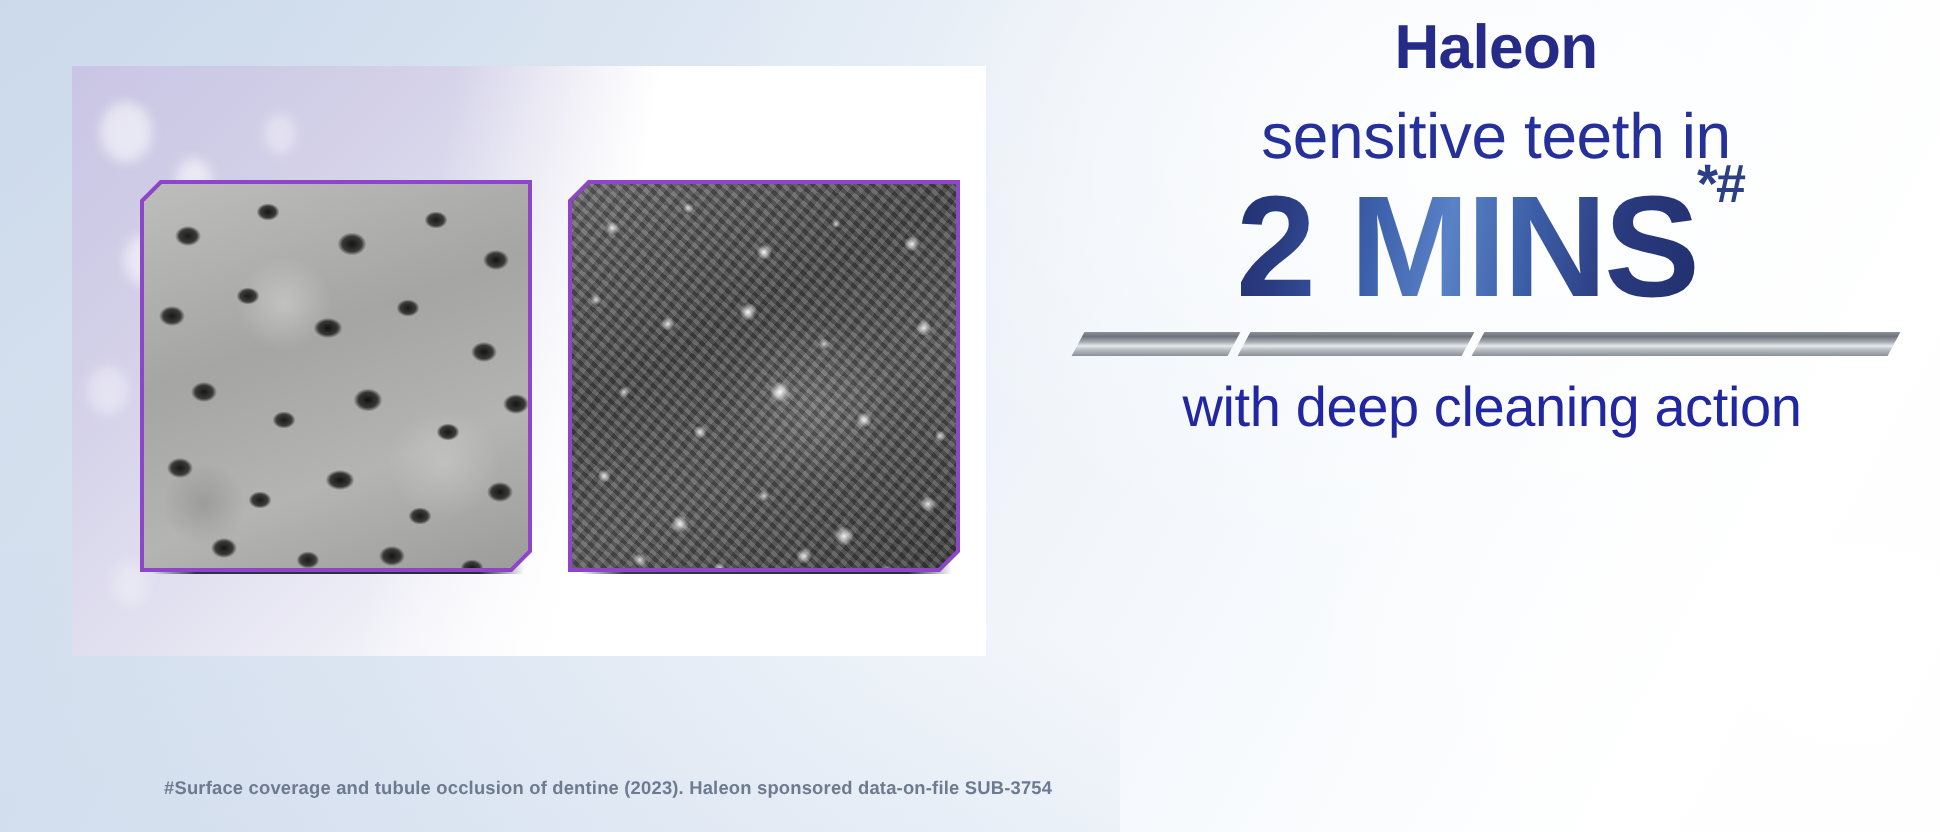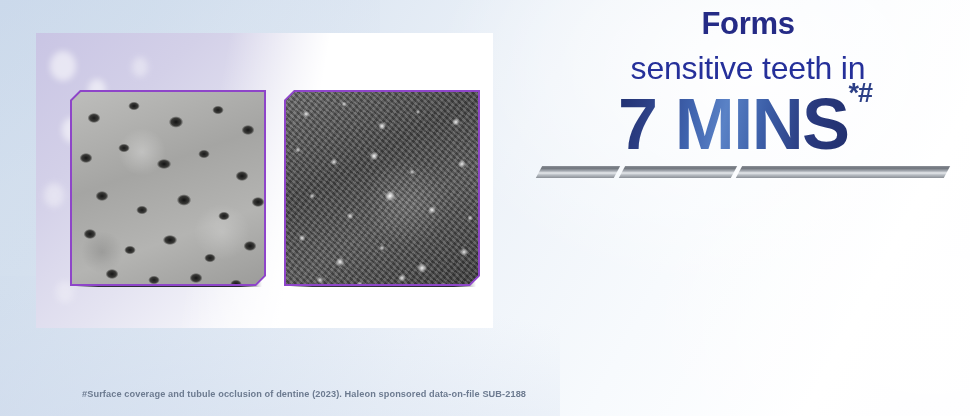--- a/index.html
+++ b/index.html
@@ -320,29 +320,30 @@
     </div>
 
     <div class="sem right">
       <div class="sem-inner">
         <div class="tex-granular"></div>
       </div>
     </div>
   </div>
 
   <div class="headline">
-    <div class="ln-starts">Forms</div>
+    <div class="ln-starts">Haleon</div>
     <div class="ln-sensitive">sensitive teeth in</div>
-    <div class="ln-mins"><span class="txt">7 MINS</span><span class="sup">*#</span></div>
+    <div class="ln-mins"><span class="txt">2 MINS</span><span class="sup">*#</span></div>
 
     <div class="divider">
       <span class="seg s1"></span>
       <span class="seg s2"></span>
       <span class="seg s3"></span>
     </div>
 
+    <div class="ln-deep">with deep cleaning action</div>
   </div>
 
   <div class="footnotes">
-    <div><span class="fn-mark">#</span><span>Surface coverage and tubule occlusion of dentine (2023). Haleon sponsored data-on-file  SUB-2188</span></div>
+    <div><span class="fn-mark">#</span><span>Surface coverage and tubule occlusion of dentine (2023). Haleon sponsored data-on-file  SUB-3754</span></div>
   </div>
 
 </div>
 
 </body></html>

